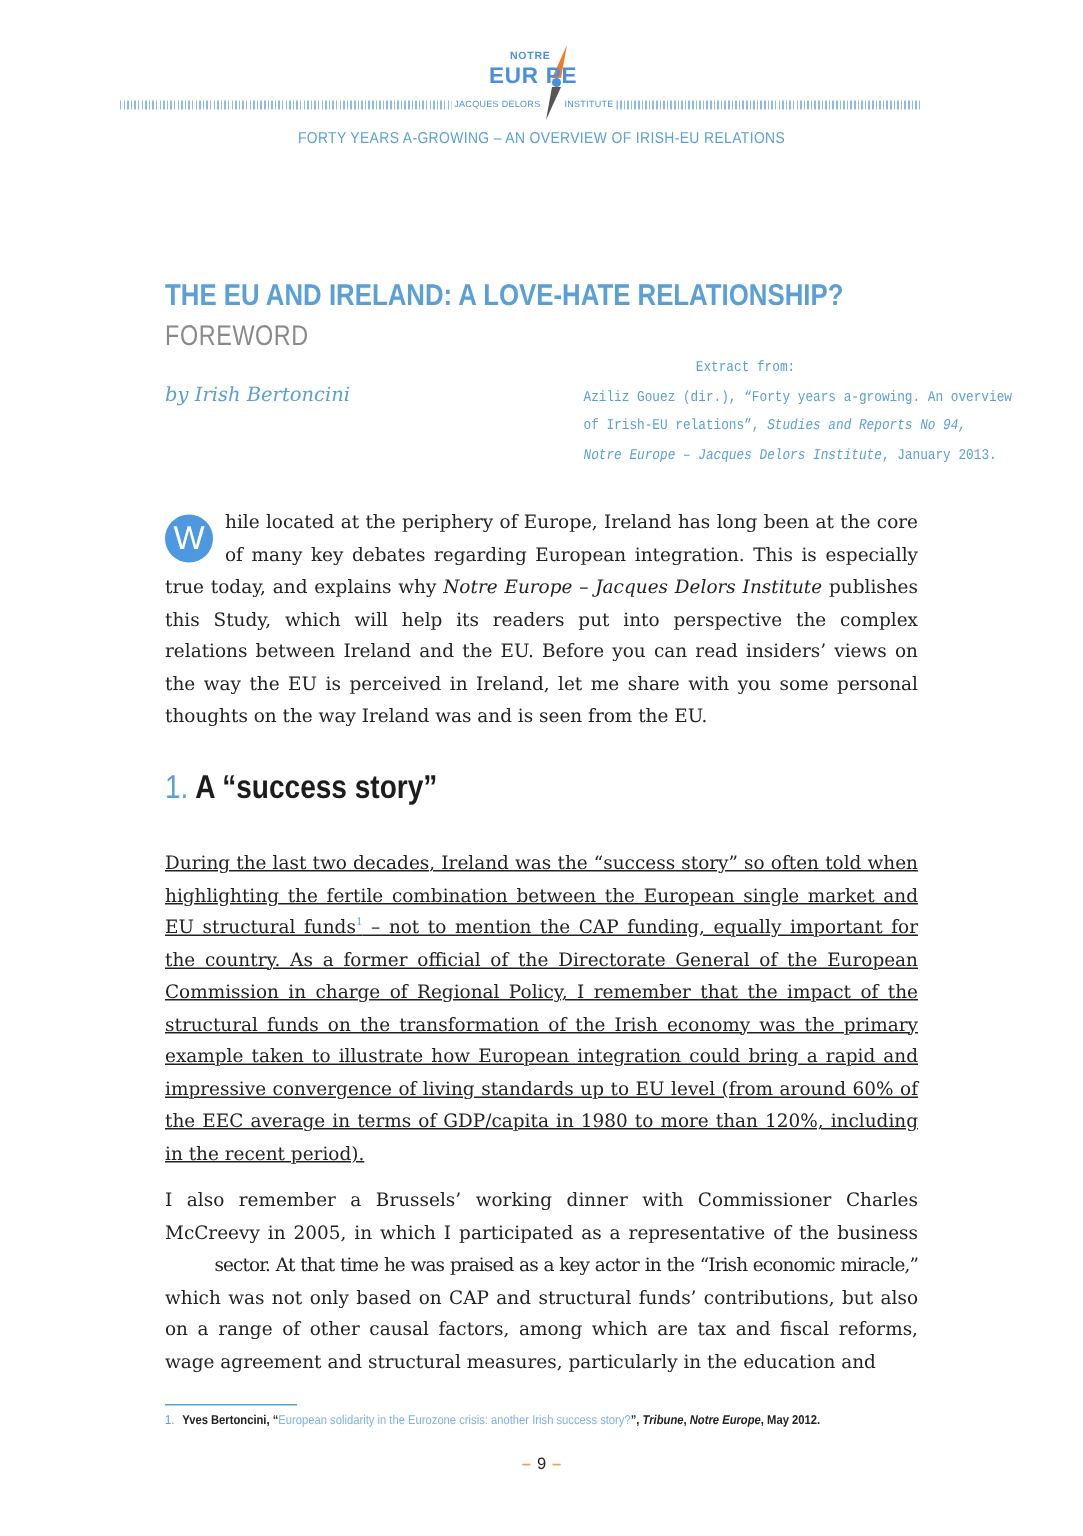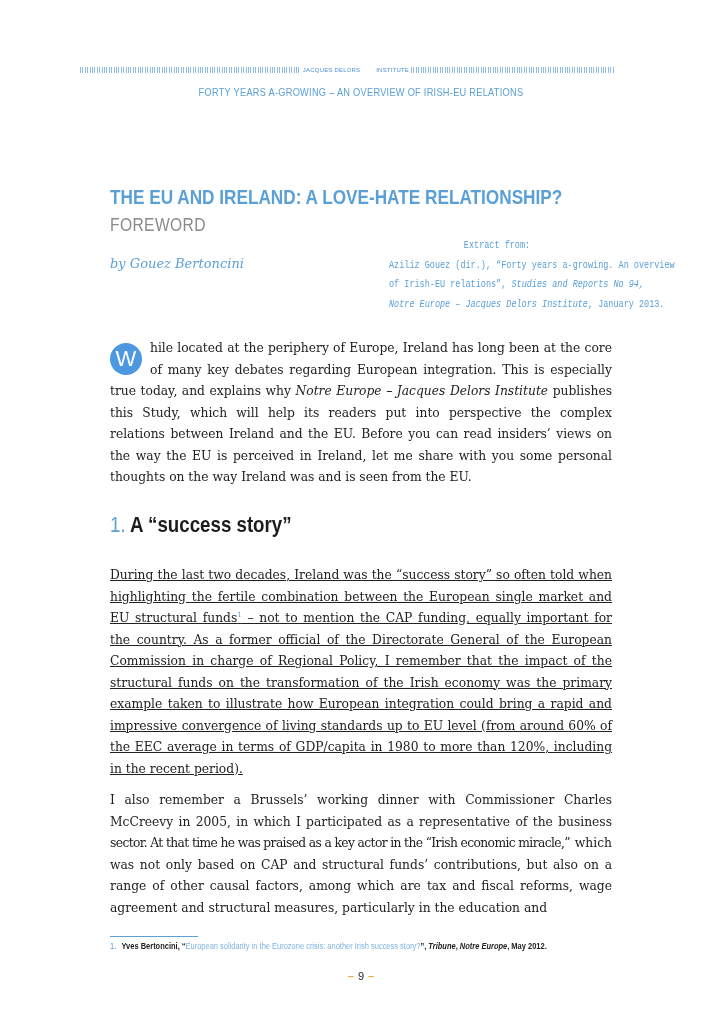--- a/index.html
+++ b/index.html
@@ -31,53 +31,62 @@
   
   .body-text { position: absolute; left: 110px; width: 502px; font-family: "DejaVu Serif", serif; font-size: 12.3px; line-height: 21.5px; color: #222; text-align: justify; }
   .body-text p { margin: 0; }
   .intro { top: 338px; }
   .dropcap { float: left; width: 32px; height: 32px; border-radius: 50%; background: #4d98e0; color: #fff; font-family: "Liberation Sans", sans-serif; font-size: 22px; line-height: 32px; text-align: center; margin: 5px 8px 0 0; }
   .section-head { position: absolute; left: 110px; top: 512px; font-family: "Liberation Sans", sans-serif; font-weight: bold; font-size: 22px; color: #1c1c1c; transform: scaleX(0.85); transform-origin: left; white-space: nowrap; }
   .section-head .num { color: #5a9fd6; font-weight: normal; }
   .para1 { top: 565px; text-decoration: underline; }
   .para2 { top: 790px; }
   sup.fn { font-size: 7px; color: #5a9fd6; vertical-align: super; line-height: 0; }
-  .body-text .tight { letter-spacing: -0.6px; word-spacing: -1px; }
+  .body-text .tight { letter-spacing: -0.6px; word-spacing: -1px; margin-left: 33px; }
 
   
   .fn-rule { position: absolute; left: 110px; top: 936px; width: 88px; height: 1px; background: #5a9fd6; }
   .footnote { position: absolute; left: 110px; top: 941px; font-family: "Liberation Sans", sans-serif; font-size: 8.5px; color: #222; white-space: nowrap; transform: scaleX(0.88); transform-origin: left; }
   .footnote .fn-num { color: #5a9fd6; margin-right: 6px; }
   .footnote .author { font-weight: bold; }
   .footnote .link { color: #7fb2e0; }
   .footnote .ital { font-style: italic; font-weight: bold; }
   .footnote .bold { font-weight: bold; }
 
   .page-num { position: absolute; top: 970px; left: 0; width: 722px; text-align: center; font-family: "Liberation Sans", sans-serif; font-size: 11px; color: #222; }
   .page-num .dash { color: #f0a24a; font-weight: bold; margin: 0 4px; }
 </style>
 </head>
 <body>
 
 <div class="page">
 
+  <div class="logo">
+    <svg class="logo-needle" width="20" height="50" viewBox="0 0 20 50">
+      <polygon points="16,0 6,22 12,22" fill="#f07b2a"></polygon>
+      <polygon points="6,28 12,28 2,50" fill="#555"></polygon>
+      <circle cx="9" cy="25" r="3" fill="#4a90d9"></circle>
+    </svg>
+    <span class="logo-notre">NOTRE</span>
+    <span class="logo-europe">EUR PE</span>
+  </div>
 
   <div class="rule-row">
     <div class="hatch left"></div>
     <span class="jdi">JACQUES DELORS</span>
     <span class="jdi-gap"></span>
     <span class="jdi">INSTITUTE</span>
     <div class="hatch right"></div>
   </div>
 
   <div class="running-title">FORTY YEARS A-GROWING – AN OVERVIEW OF IRISH-EU RELATIONS</div>
 
   <div class="main-title">THE EU AND IRELAND: A LOVE-HATE RELATIONSHIP?</div>
   <div class="subtitle">FOREWORD</div>
-  <div class="byline">by Gouez Bertoncini</div>
+  <div class="byline">by Irish Bertoncini</div>
 
   <div class="extract">
     <span class="line center-line">Extract from:</span>
     <span class="line">Aziliz Gouez (dir.), “Forty years a-growing. An overview</span>
     <span class="line"><span>of Irish-EU relations”, </span><em>Studies and Reports No 94,</em></span>
     <span class="line"><em>Notre Europe – Jacques Delors Institute</em><span>, January 2013.</span></span>
   </div>
 
   <div class="body-text intro">
     <p>

